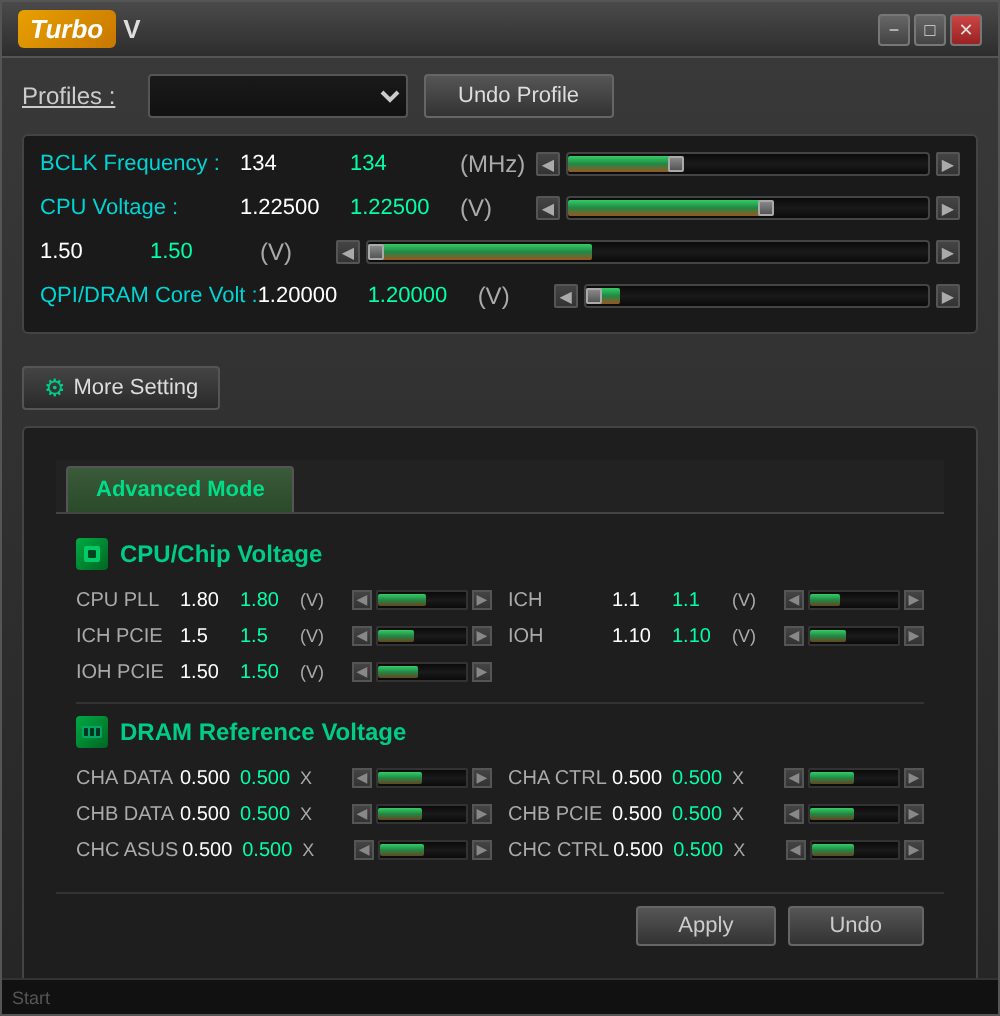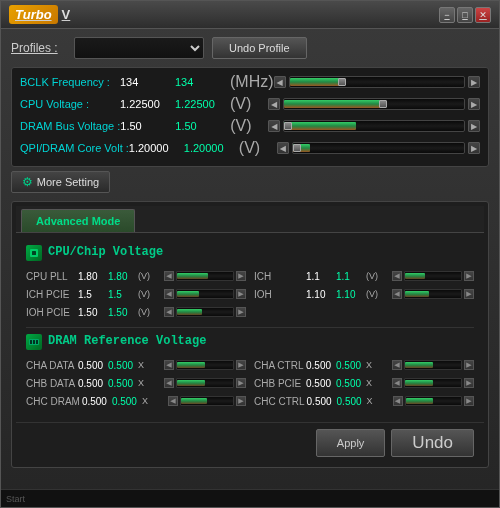--- a/index.html
+++ b/index.html
@@ -21,21 +21,20 @@
       position: relative;
     }
 
     .title-bar {
       background: linear-gradient(180deg, #4a4a4a 0%, #2d2d2d 100%);
       height: 28px;
       display: flex;
       align-items: center;
       padding: 0 8px;
       border-bottom: 1px solid #555;
-      text-decoration: underline;
     }
 
     .title-bar-logo {
       display: flex;
       align-items: center;
       gap: 4px;
       flex: 1;
     }
 
     .logo-badge {
@@ -116,21 +115,21 @@
       font-size: 11px;
       border-radius: 2px;
       height: 22px;
     }
 
     .params-section {
       background: #1a1a1a;
       border: 1px solid #444;
       border-radius: 3px;
       padding: 5px 8px;
-      margin-bottom: 4px;
+      margin-bottom: 16px;
     }
 
     .param-row {
       display: flex;
       align-items: center;
       margin-bottom: 4px;
       height: 18px;
     }
 
     .param-label {
@@ -140,21 +139,21 @@
     }
 
     .param-value {
       color: #fff;
       font-size: 11px;
       min-width: 55px;
     }
 
     .param-unit {
       color: #aaa;
-      font-size: 16px;
+      font-size: 12px;
       min-width: 38px;
     }
 
     .slider-container {
       display: flex;
       align-items: center;
       gap: 3px;
       flex: 1;
     }
 
@@ -243,21 +242,21 @@
 
     .gear-icon {
       color: #00cc88;
       font-size: 12px;
     }
 
     .advanced-tab-container {
       background: #1e1e1e;
       border: 1px solid #444;
       border-radius: 3px;
-      padding: 4px;
+      padding: 16px;
     }
 
     .tab-header {
       display: flex;
       background: #222;
       border-bottom: 1px solid #444;
     }
 
     .tab-item {
       background: linear-gradient(180deg, #3a5a3a 0%, #2a4a2a 100%);
@@ -272,24 +271,24 @@
       margin: 3px 0 0 5px;
     }
 
     .advanced-body {
       padding: 8px 10px;
       background: #1e1e1e;
     }
 
     .section-header {
       display: flex;
+      align-items: center;
       gap: 6px;
       margin-bottom: 6px;
       margin-top: 4px;
-      font-family: Liberation Mono, monospace;
     }
 
     .section-icon {
       width: 16px;
       height: 16px;
       background: linear-gradient(135deg, #00aa44 0%, #006622 100%);
       border-radius: 2px;
       display: flex;
       align-items: center;
       justify-content: center;
@@ -402,21 +401,21 @@
       font-size: 11px;
       border-radius: 2px;
     }
 
     .undo-btn {
       background: linear-gradient(180deg, #555 0%, #333 100%);
       border: 1px solid #666;
       color: #ccc;
       padding: 3px 20px;
       cursor: pointer;
-      font-size: 17px;
+      font-size: 11px;
       border-radius: 2px;
       text-align: center;
     }
 
     .asus-logo {
       position: absolute;
       bottom: 4px;
       right: 10px;
       color: #888;
       font-size: 13px;
@@ -496,21 +495,20 @@
           <div class="slider-track">
             <div class="slider-fill-cpu">
               <div class="slider-thumb"></div>
             </div>
           </div>
           <div class="slider-arrow-right">▶</div>
         </div>
       </div>
 
       <div class="param-row">
-        <span class="param-label">DRAM Bus Voltage :</span>
         <span class="param-value">1.50</span>
         <span class="param-value" style="color:#00ffaa">1.50</span>
         <span class="param-unit">(V)</span>
         <div class="slider-container">
           <div class="slider-arrow-left">◀</div>
           <div class="slider-track">
             <div class="slider-fill-dram">
               <div class="slider-thumb"></div>
             </div>
           </div>
@@ -670,21 +668,21 @@
               <span class="adv-unit">X</span>
               <div class="adv-slider">
                 <div class="mini-arrow">◀</div>
                 <div class="mini-slider-track">
                     <div class="mini-fill" style="width:50%"></div>
                   </div>
                 <div class="mini-arrow">▶</div>
               </div>
             </div>
             <div class="adv-param-row">
-              <span class="adv-label">CHC DRAM</span>
+              <span class="adv-label">CHC ASUS</span>
               <span class="adv-val1">0.500</span>
               <span class="adv-val2" style="color:#00ffaa">0.500</span>
               <span class="adv-unit">X</span>
               <div class="adv-slider">
                 <div class="mini-arrow">◀</div>
                 <div class="mini-slider-track">
                     <div class="mini-fill" style="width:50%"></div>
                   </div>
                 <div class="mini-arrow">▶</div>
               </div>

